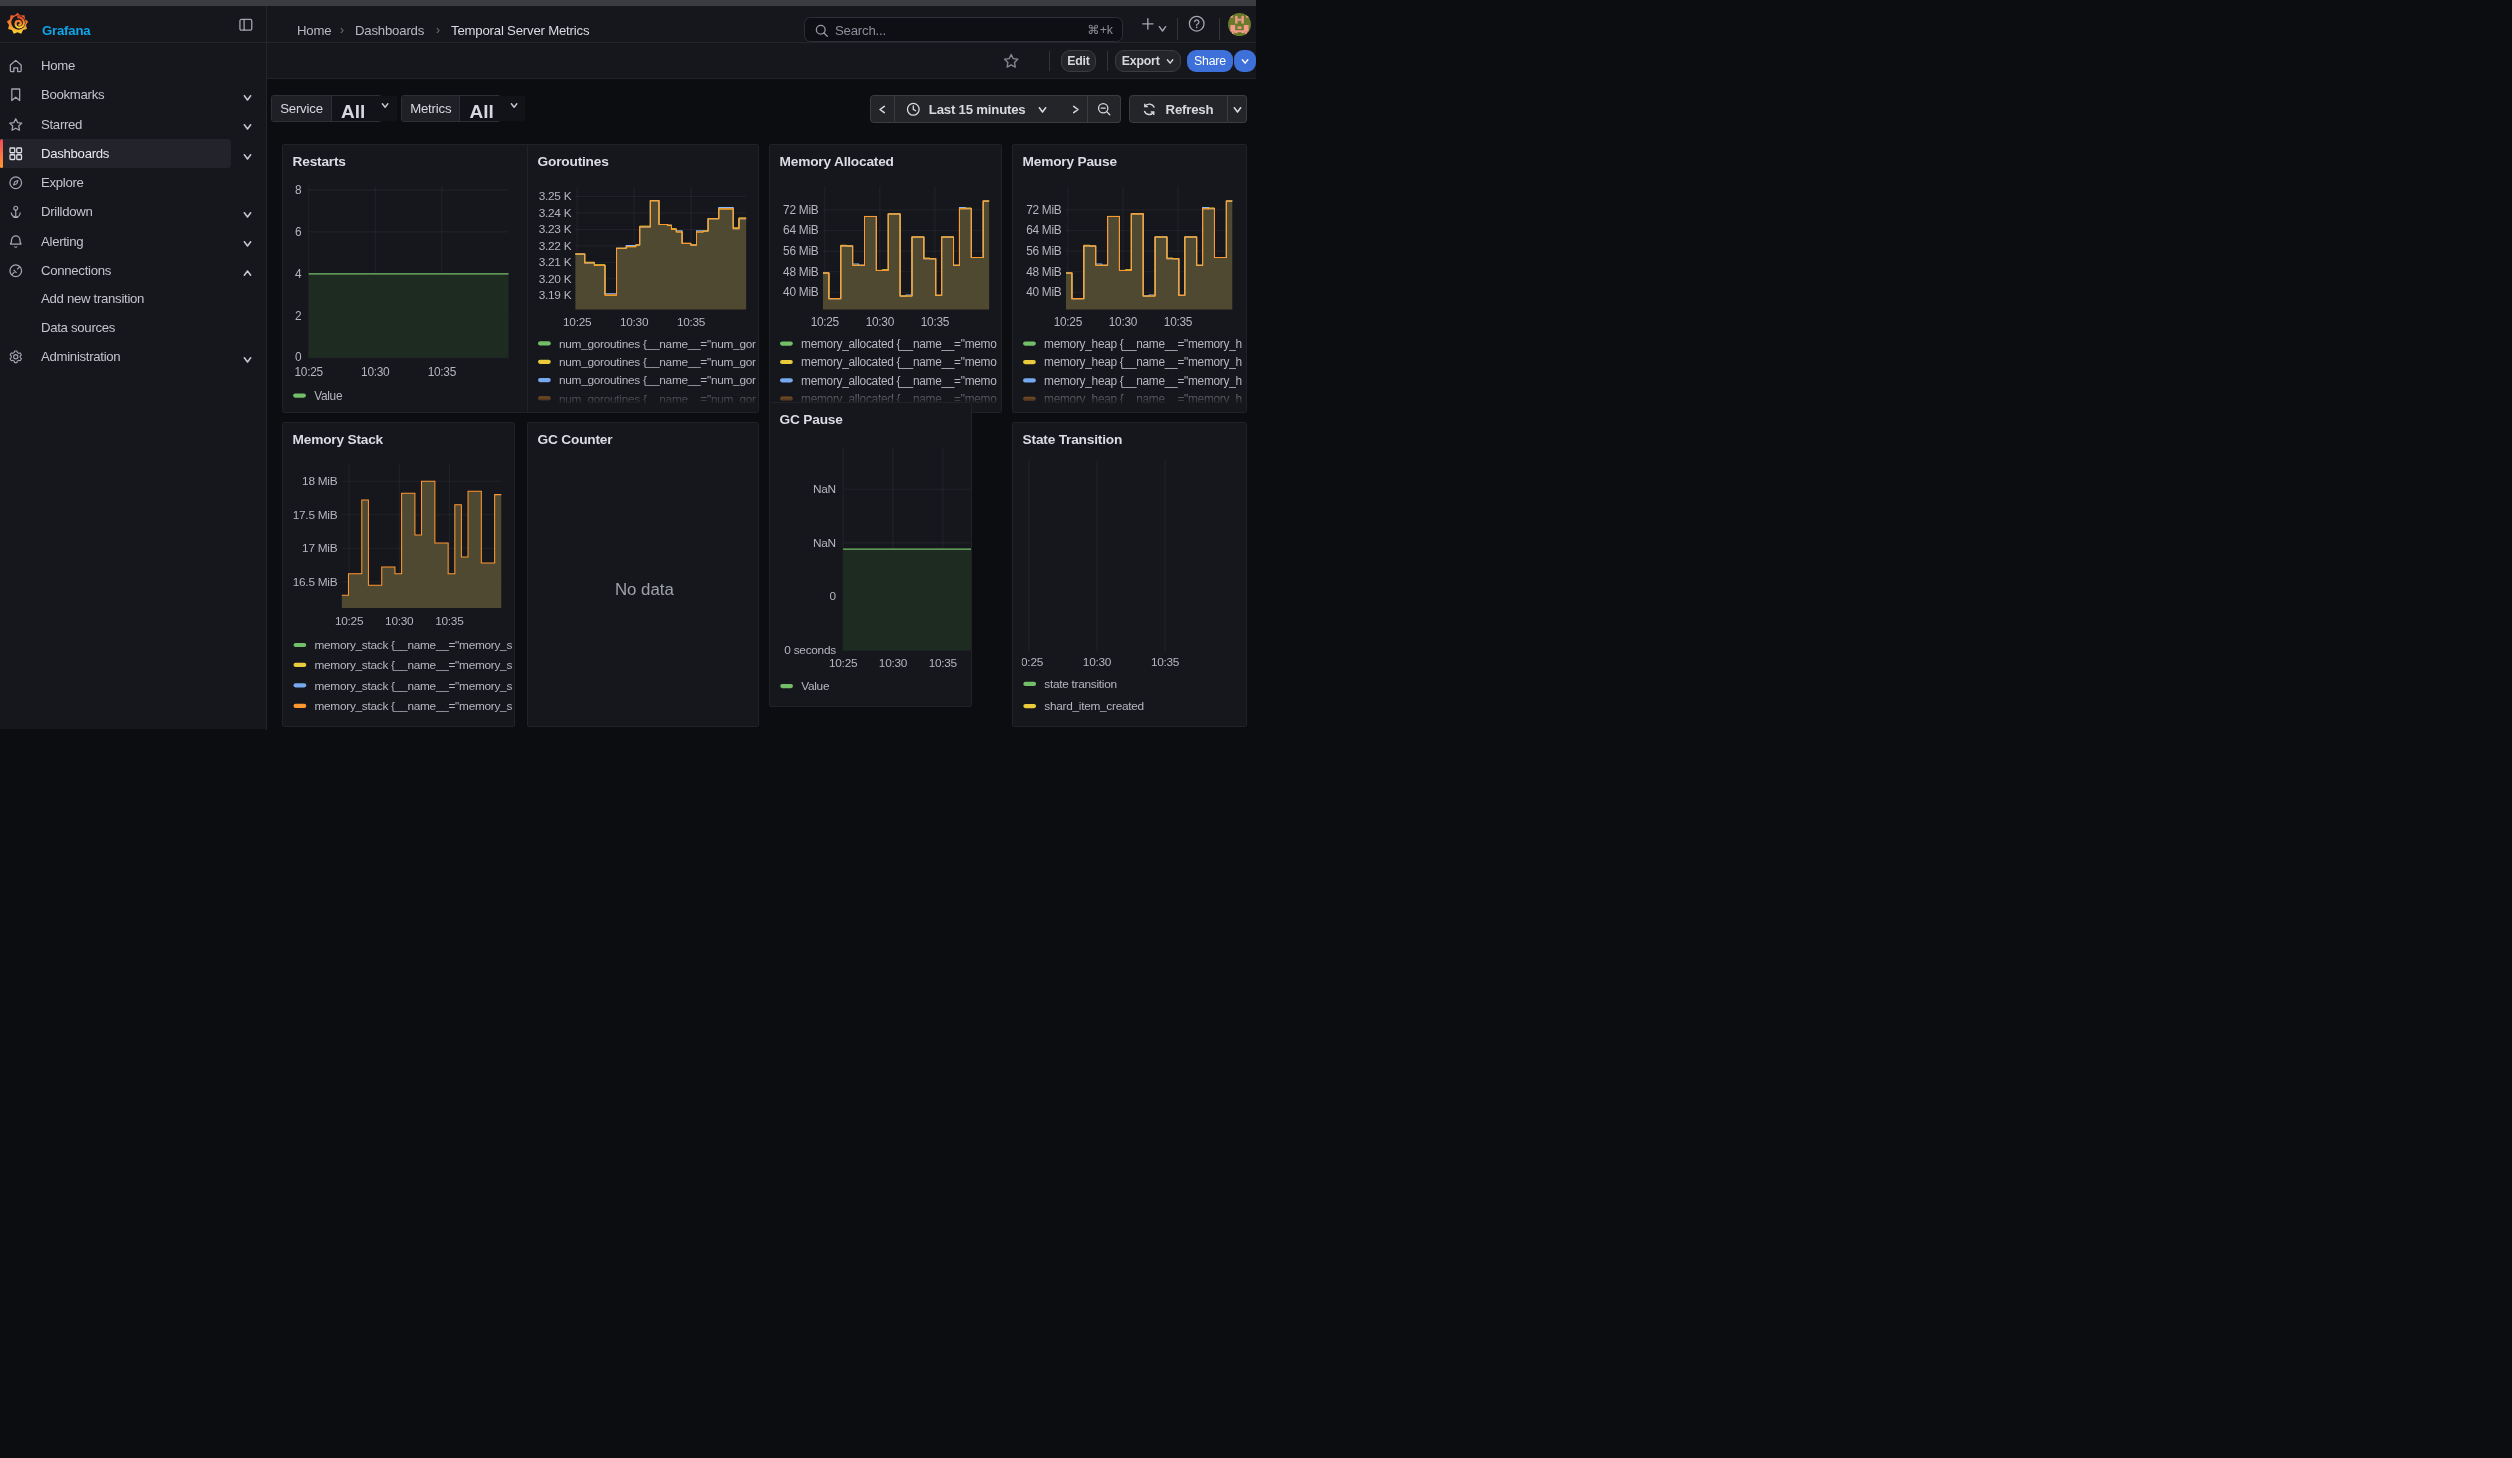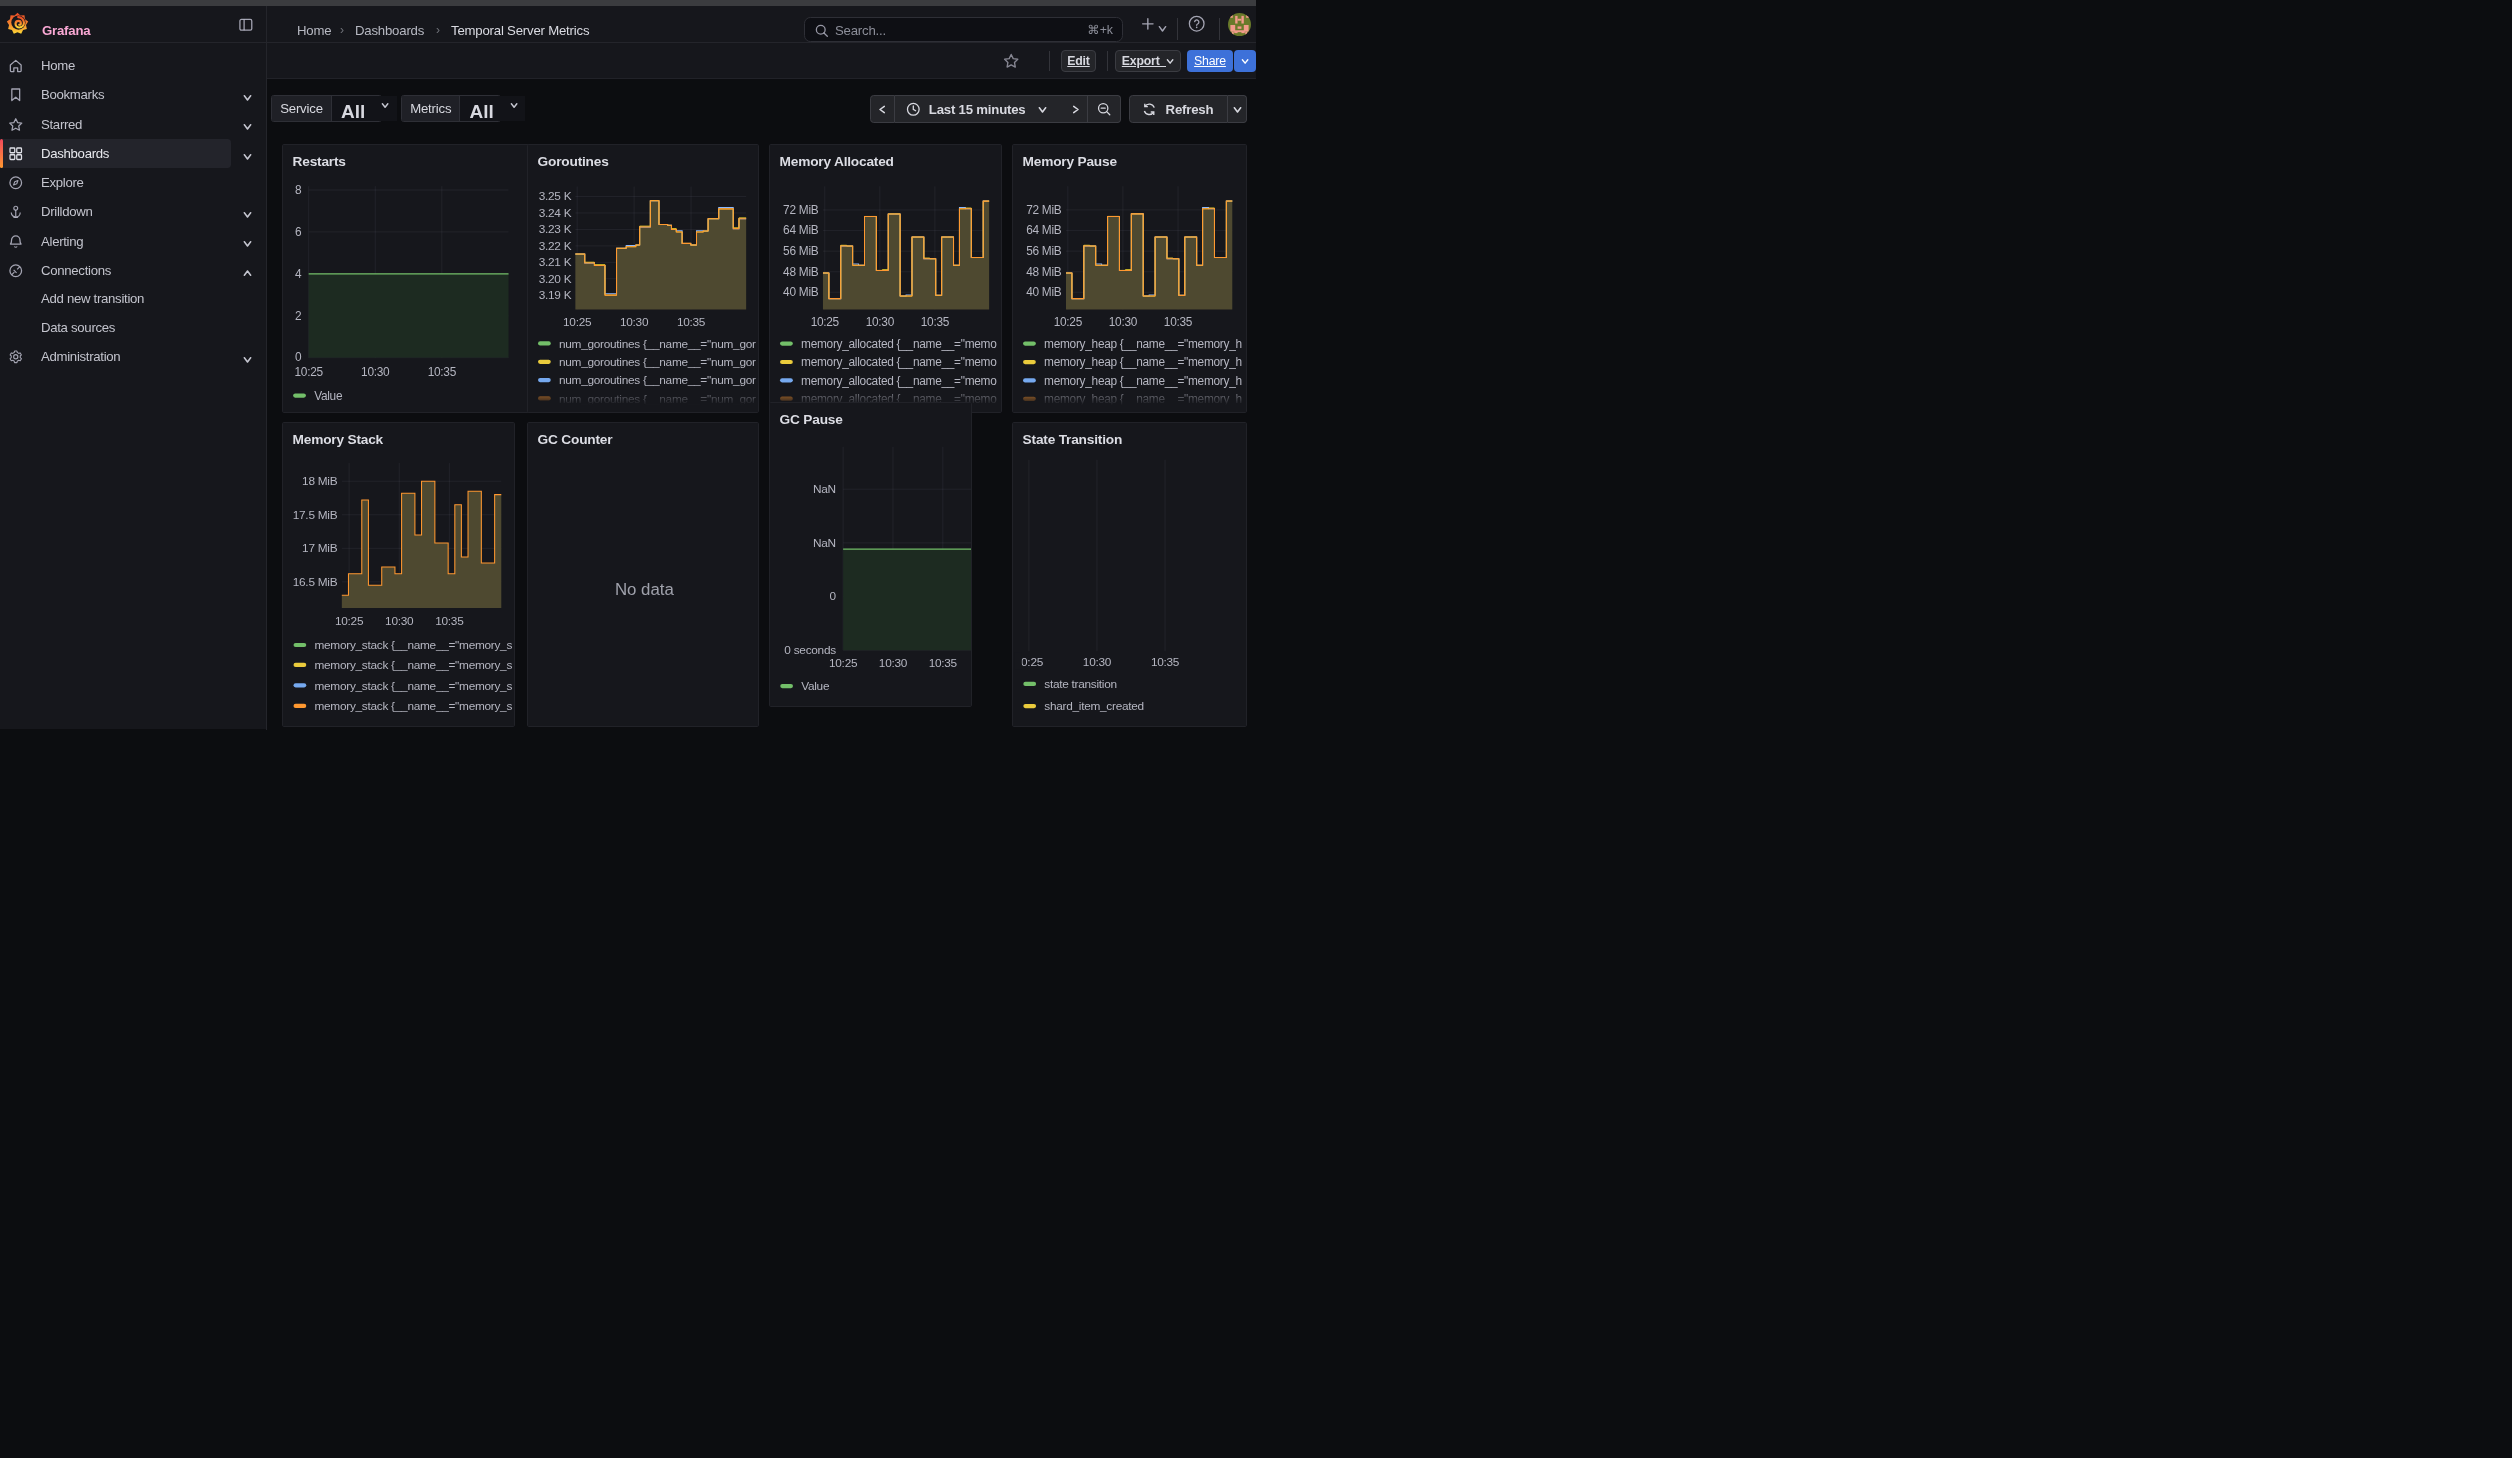--- a/index.html
+++ b/index.html
@@ -2,35 +2,35 @@
 <html style="font-size:14.6px"><head><meta charset="utf-8"><style>
 
 * { margin:0; padding:0; box-sizing:border-box; }
 html,body { width:1256px; height:729px; background:#0c0d10; font-family:"Liberation Sans",sans-serif; overflow:hidden; }
 .abs { position:absolute; }
 #strip { position:absolute; left:0; top:0; width:1256px; height:5.5px; background:#3b3c3f; }
 #header { position:absolute; left:0; top:5.5px; width:1256px; height:37px; background:#16171c; border-bottom:0.9px solid #24252b; }
 #sidebar { position:absolute; left:0; top:43px; width:267px; height:686px; background:#16171c; }
 #vdiv { position:absolute; left:266px; top:5.5px; width:0.9px; height:724px; background:#24252b; }
 #actions { position:absolute; left:267px; top:43px; width:989px; height:36px; background:#16171c; border-bottom:0.9px solid #212228; }
-.brand { position:absolute; left:42px; top:17.4px; font-size:13.2px; font-weight:700; color:#f9a8d4; letter-spacing:-0.2px; }
+.brand { position:absolute; left:42px; top:17.4px; font-size:13.2px; font-weight:700; color:#0ea5e9; letter-spacing:-0.2px; }
 .crumb { position:absolute; top:17.4px; font-size:13.2px; color:#b7b9c2; letter-spacing:-0.2px; }
 .crumb.last { color:#dadbe2; }
 .csep { position:absolute; top:17.4px; font-size:12px; color:#6f7179; }
 #searchbox { position:absolute; left:804px; top:11px; width:319px; height:25.6px; background:#0e0f14; border:0.9px solid #2e2f36; border-radius:6.4px; }
 .sphold { position:absolute; left:30px; top:5px; font-size:13.2px; color:#8c8e99; letter-spacing:-0.2px;}
 .skey { position:absolute; right:9px; top:5.5px; font-size:12.3px; color:#8c8e99; }
 .sitem { position:absolute; left:0; width:267px; height:29px; }
 .sitem.active { width:231px; background:#23242b; border-radius:3.7px; }
 .abar { position:absolute; left:0; top:0; width:2.7px; height:29px; border-radius:1.8px; background:linear-gradient(#F2495C,#FF9830); }
 .sic { position:absolute; left:8.2px; top:6.9px; }
 .slbl { position:absolute; left:41px; top:6.9px; font-size:13.2px; color:#c3c4cd; letter-spacing:-0.3px; }
 .wlbl { color:#e8e9ee; }
 .schev { position:absolute; left:243px; }
-.btn { position:absolute; height:22px; background:#242529; border:0.9px solid #3b3c42; border-radius:4px; color:#d7d8df; font-size:12.3px; font-weight:700; letter-spacing:-0.2px; display:flex; align-items:center; justify-content:center;text-decoration:underline; }
+.btn { position:absolute; height:22px; background:#242529; border:0.9px solid #3b3c42; border-radius:9px; color:#d7d8df; font-size:12.3px; font-weight:700; letter-spacing:-0.2px; display:flex; align-items:center; justify-content:center; }
 .bluebtn { background:#3D71D9; border:none; color:#fff; font-weight:400; }
 .vsep { position:absolute; width:0.9px; background:#33343a; }
 .fbox { position:absolute; top:95px; height:27px; border:0.9px solid #2e2f36; border-radius:2.7px; display:flex; }
 .flabel { background:#1f2026; color:#d7d8df; font-size:13.2px; padding:5px 8.2px 0 8.2px; letter-spacing:-0.2px; border-right:0.9px solid #2e2f36;}
 .fval { background:#121318; color:#d7d8df; font-size:19px; font-weight:700; padding:5px 7.3px 0 9px; display:flex;}
 .tbtn { position:absolute; top:95px; height:28px; background:#242529; border:0.9px solid #3b3c42; display:flex; align-items:center; color:#d8d9e0; font-size:13.2px; font-weight:700; letter-spacing:-0.2px;}
 .panel { position:absolute; background:#16171c; border:0.9px solid #212228; border-radius:1.8px; overflow:hidden; }
 .ptitle { position:absolute; left:9.6px; top:9px; font-size:13.7px; font-weight:700; color:#dcdde4; letter-spacing:-0.2px; }
 .ax { font-size:13px; fill:#b5b6c1; letter-spacing:-0.3px;}
 .lg { font-size:13px; fill:#b5b6c1; letter-spacing:-0.3px;}

